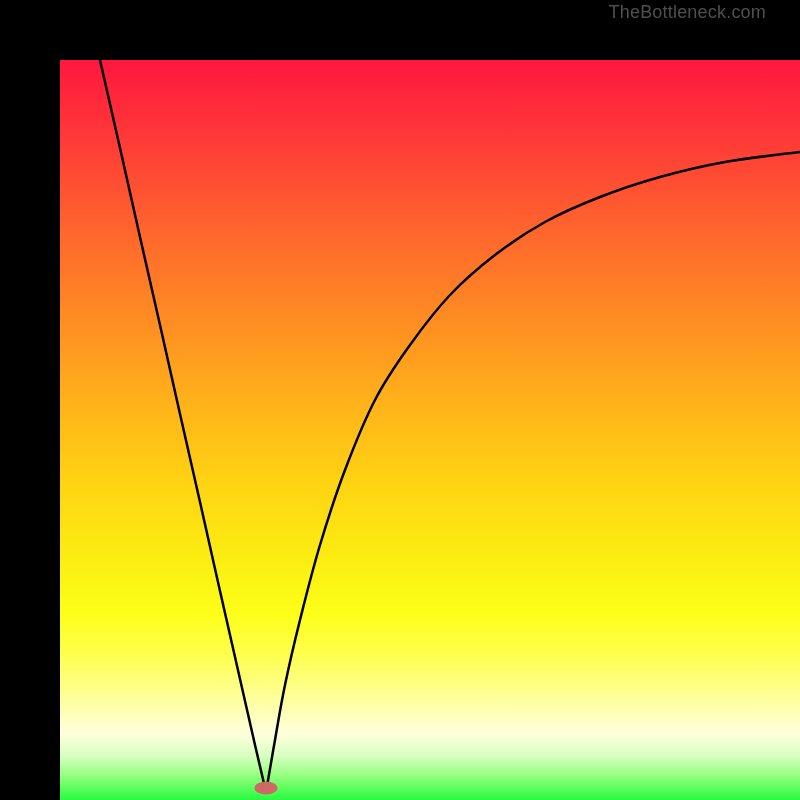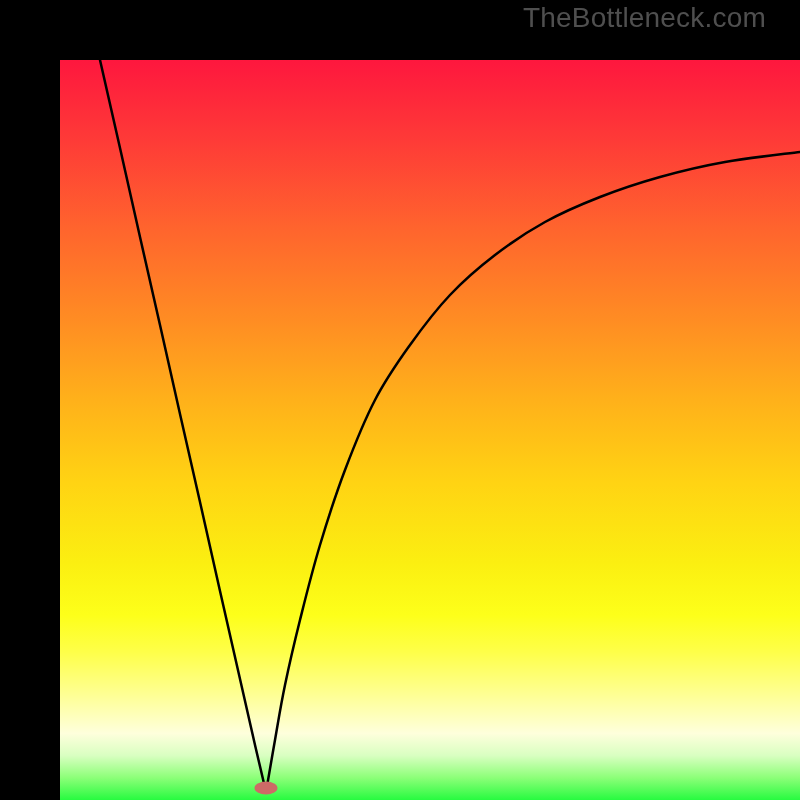--- a/index.html
+++ b/index.html
@@ -41,21 +41,21 @@
       #d9ffc1 94%,
       #8cff78 97%,
       #27fb40 100%
     );
   }
   .watermark {
     position: absolute;
     top: 2px;
     right: 34px;
     color: #4f4f4f;
-    font-size: 28px;
+    font-size: 18px;
     font-weight: 500;
     letter-spacing: 0.2px;
     z-index: 10;
   }
   svg.curve {
     position: absolute;
     top: 0;
     left: 0;
     width: 740px;
     height: 740px;

